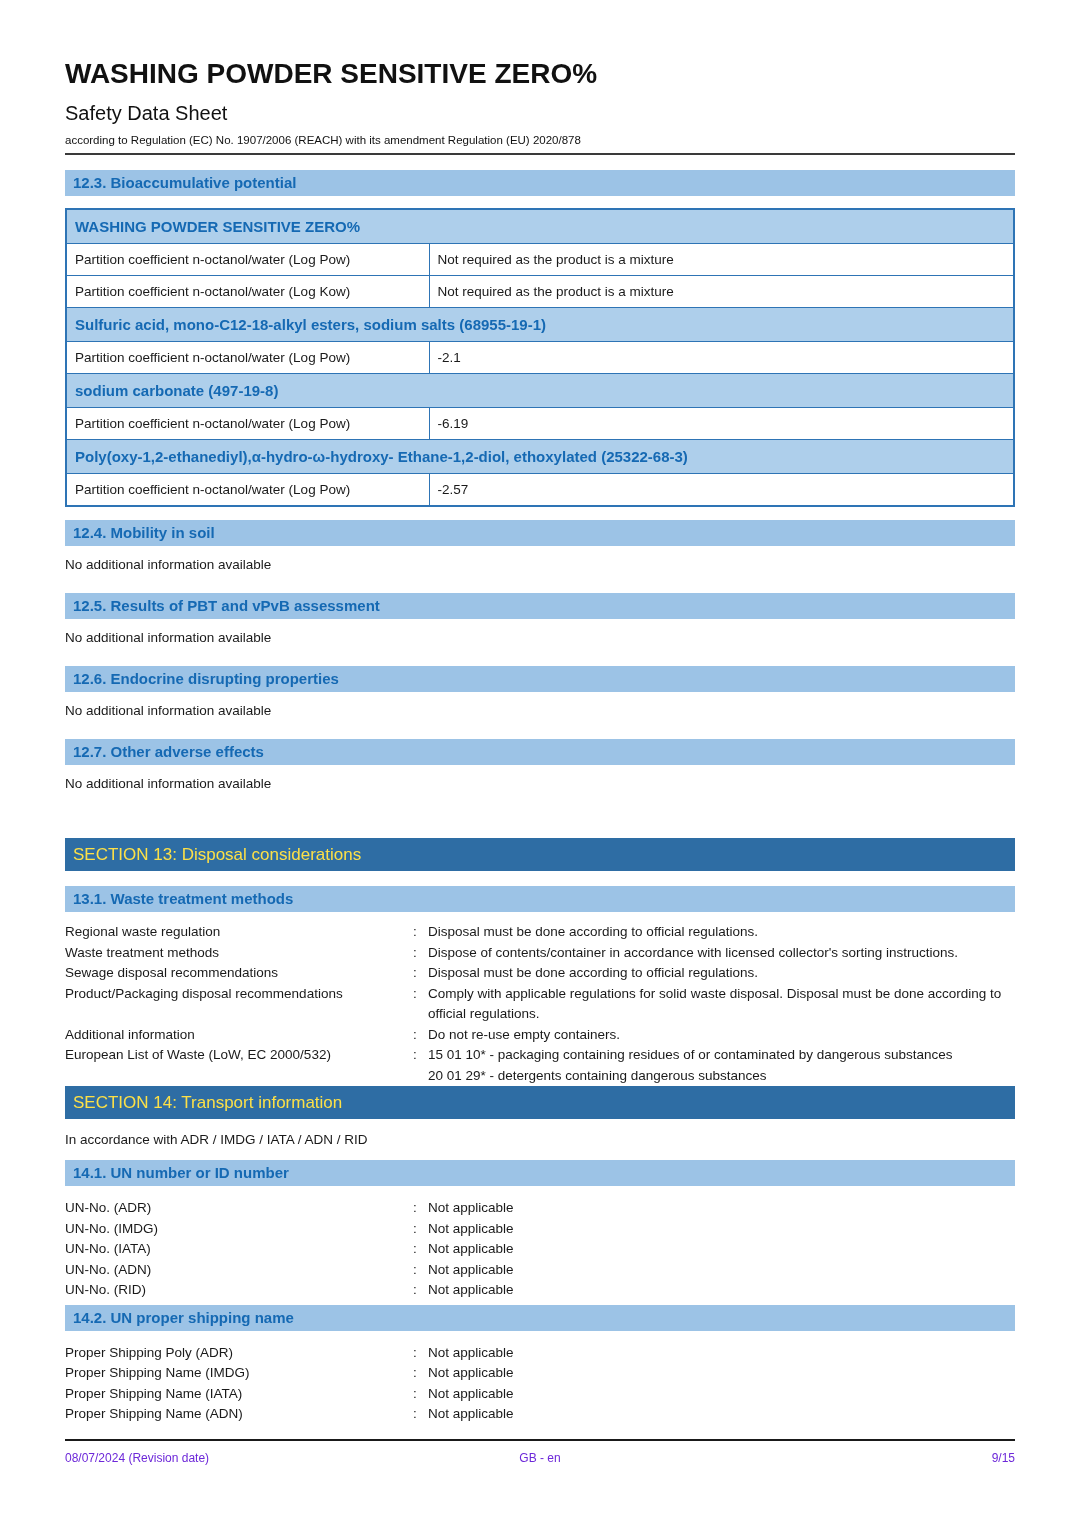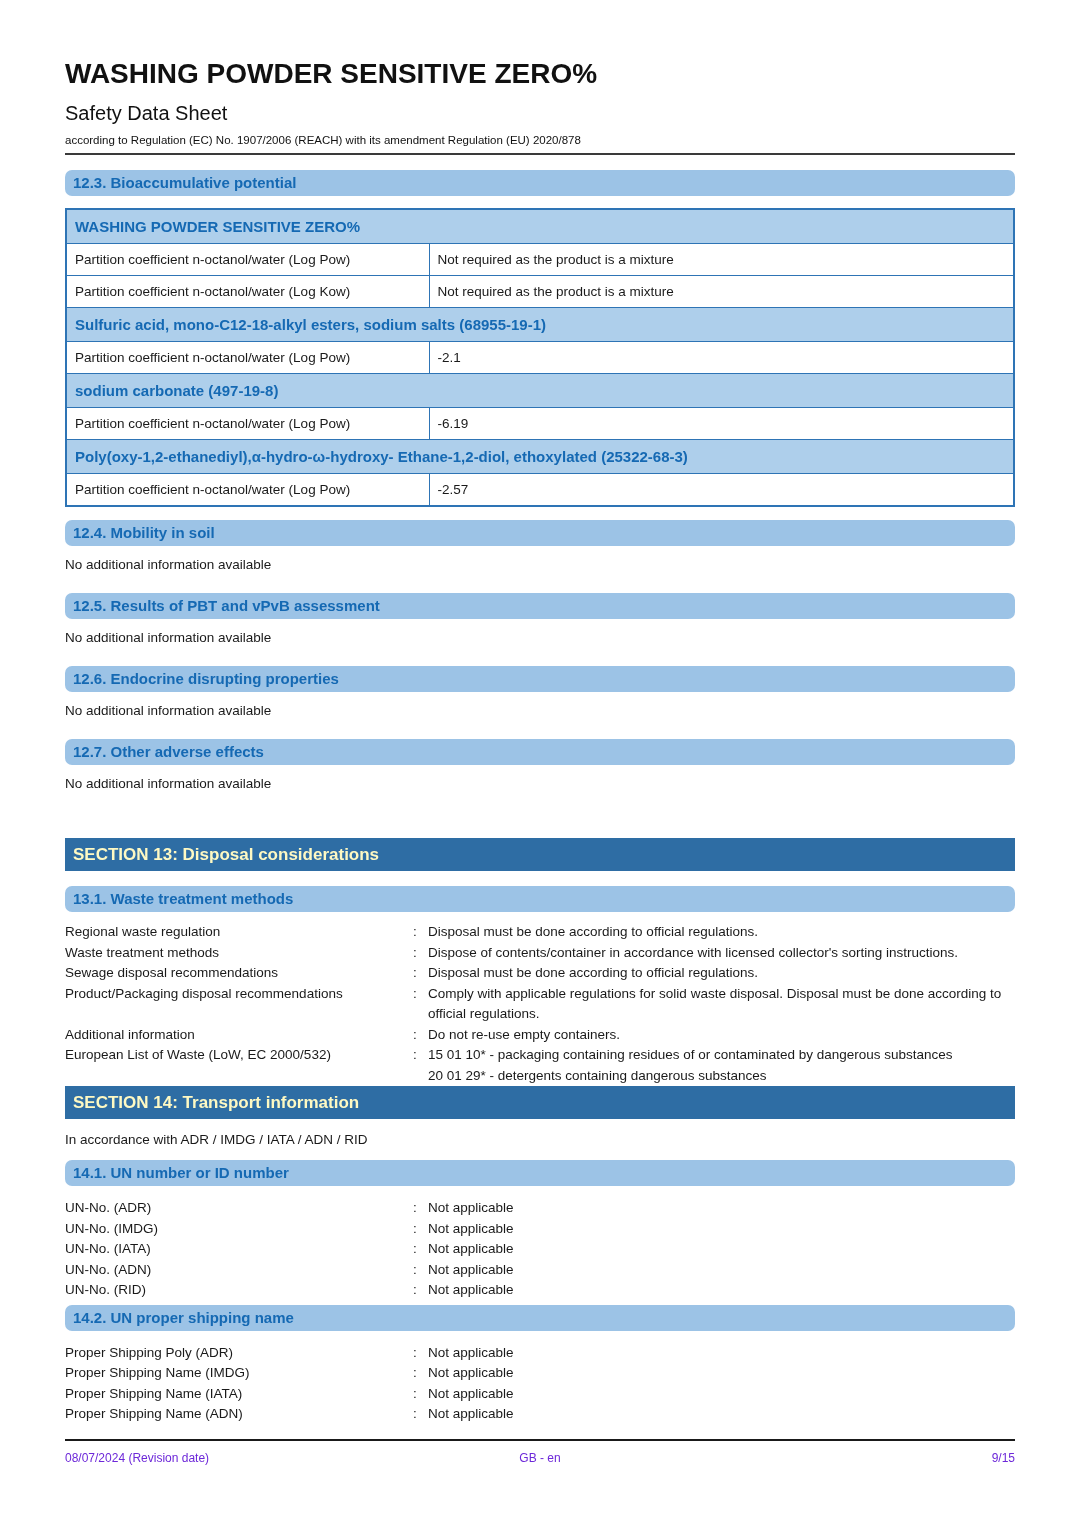--- a/index.html
+++ b/index.html
@@ -16,31 +16,31 @@
   .doc-title { font-size: 28px; font-weight: bold; letter-spacing: 0; color: #111; }
   .doc-subtitle { font-size: 20px; margin-top: 12px; color: #111; }
   .doc-regline { font-size: 11.5px; margin-top: 9px; color: #111; }
   .header-rule { border: 0; border-top: 2px solid #3a3a3a; margin-top: 7px; }
 
   
   .band {
     background: #9cc3e6; color: #1569b3;
     font-size: 15px; font-weight: bold;
     height: 26px; line-height: 26px;
-    padding-left: 8px; margin-top: 19px; border-radius: 7px;
+    padding-left: 8px; margin-top: 19px;
   }
   .band.first { margin-top: 15px; }
   .band.mt13 { margin-top: 13px; }
   .band.mt12 { margin-top: 4px; }
   .band.mt11 { margin-top: 11px; }
 
   
   .section-header {
-    background: #2e6da4; color: #fef9c3;
-    font-size: 17px; font-weight: bold;
+    background: #2e6da4; color: #fde047;
+    font-size: 17px; font-weight: normal;
     height: 33px; line-height: 33px;
     padding-left: 8px;
   }
   .section-header.s13 { margin-top: 45px; }
   .section-header.s14 { }
 
   .no-info { font-size: 13.5px; line-height: 18px; margin-top: 10px; }
   .intro-line { font-size: 13.5px; line-height: 18px; margin-top: 12px; }
 
   

